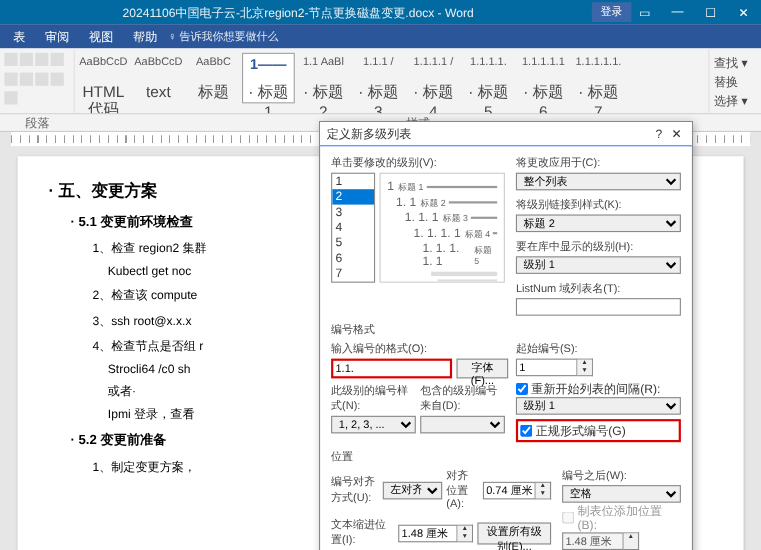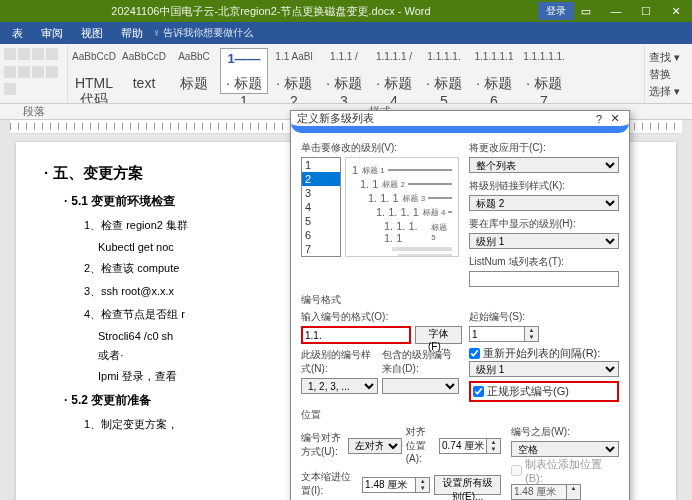--- a/index.html
+++ b/index.html
@@ -1,17 +1,17 @@
 <!DOCTYPE html>
 <html><head>
 <meta charset="utf-8">
 <style>
 *{margin:0;padding:0;box-sizing:border-box;font-family:'Microsoft YaHei','Segoe UI',sans-serif;font-size:11px;}
 body{background:#e6e6e6;width:692px;height:500px;overflow:hidden;position:relative;}
-.titlebar{height:22px;background:#4d7c0f;color:#fff;display:flex;align-items:center;padding:0 4px;font-size:10px;justify-content:flex-end;}
+.titlebar{height:22px;background:#0369a1;color:#fff;display:flex;align-items:center;padding:0 4px;font-size:10px;justify-content:flex-end;}
 .titlebar .title{flex:1;text-align:center;opacity:.9;}
 .titlebar .btns{display:flex;gap:6px;}
 .titlebar .login{background:#3b67aa;padding:2px 8px;font-size:10px;}
 .titlebar .wbtn{width:24px;text-align:center;}
 .menubar{height:22px;background:#2b579a;display:flex;align-items:center;padding:0 4px;color:#fff;font-size:11px;gap:2px;}
 .menubar .mi{padding:2px 8px;}
 .menubar .tell{opacity:.85;font-size:10px;}
 .menubar .tell::before{content:"♀ ";}
 .ribbon{height:60px;background:#f3f3f3;border-bottom:1px solid #ccc;display:flex;}
 .ribbon .grp1{width:68px;border-right:1px solid #e0e0e0;display:flex;flex-wrap:wrap;padding:4px;gap:2px;}
@@ -30,21 +30,21 @@
 .ruler{height:14px;background:#fff;border-bottom:1px solid #ddd;margin:0 10px;position:relative;}
 .ruler::before{content:"";position:absolute;left:0;right:0;top:3px;height:7px;background:repeating-linear-gradient(90deg,#999 0 1px,transparent 1px 8px);}
 .doc{background:#fff;margin:8px 16px;height:380px;padding:18px 28px;box-shadow:0 1px 3px rgba(0,0,0,.2);color:#000;}
 .doc h2{font-size:15px;font-weight:bold;margin:4px 0 10px;}
 .doc h2::before{content:"· ";}
 .doc .s1{font-size:12px;font-weight:bold;margin:8px 0 8px 20px;}
 .doc .s1::before{content:"· ";}
 .doc .li{font-size:11px;margin:8px 0 8px 40px;}
 .doc .sub{font-size:11px;margin:6px 0 6px 54px;}
 .dialog{position:absolute;left:290px;top:110px;width:340px;background:#fff;border:1px solid #888;box-shadow:2px 2px 8px rgba(0,0,0,.3);font-size:10px;color:#333;}
-.dlg-title{height:22px;background:#fff;border-bottom:7px solid #3b82f6;display:flex;align-items:center;padding:0 6px;border-radius:10px;}
+.dlg-title{height:22px;background:#fff;border-bottom:1px solid #3b82f6;display:flex;align-items:center;padding:0 6px;}
 .dlg-title .t{flex:1;}
 .dlg-title .c{width:16px;text-align:center;cursor:pointer;}
 .dlg-body{padding:8px 10px;}
 .row{display:flex;gap:10px;margin-bottom:4px;}
 .col{flex:1;}
 .lbl{font-size:10px;color:#444;margin-bottom:2px;display:block;}
 .listbox{width:40px;height:100px;border:1px solid #888;background:#fff;font-size:9px;overflow:hidden;}
 .listbox div{padding:1px 3px;}
 .listbox .selrow{background:#0078d7;color:#fff;}
 .preview{flex:1;height:100px;border:1px solid #ccc;background:#fff;padding:4px 6px;font-size:8px;color:#666;overflow:hidden;}

